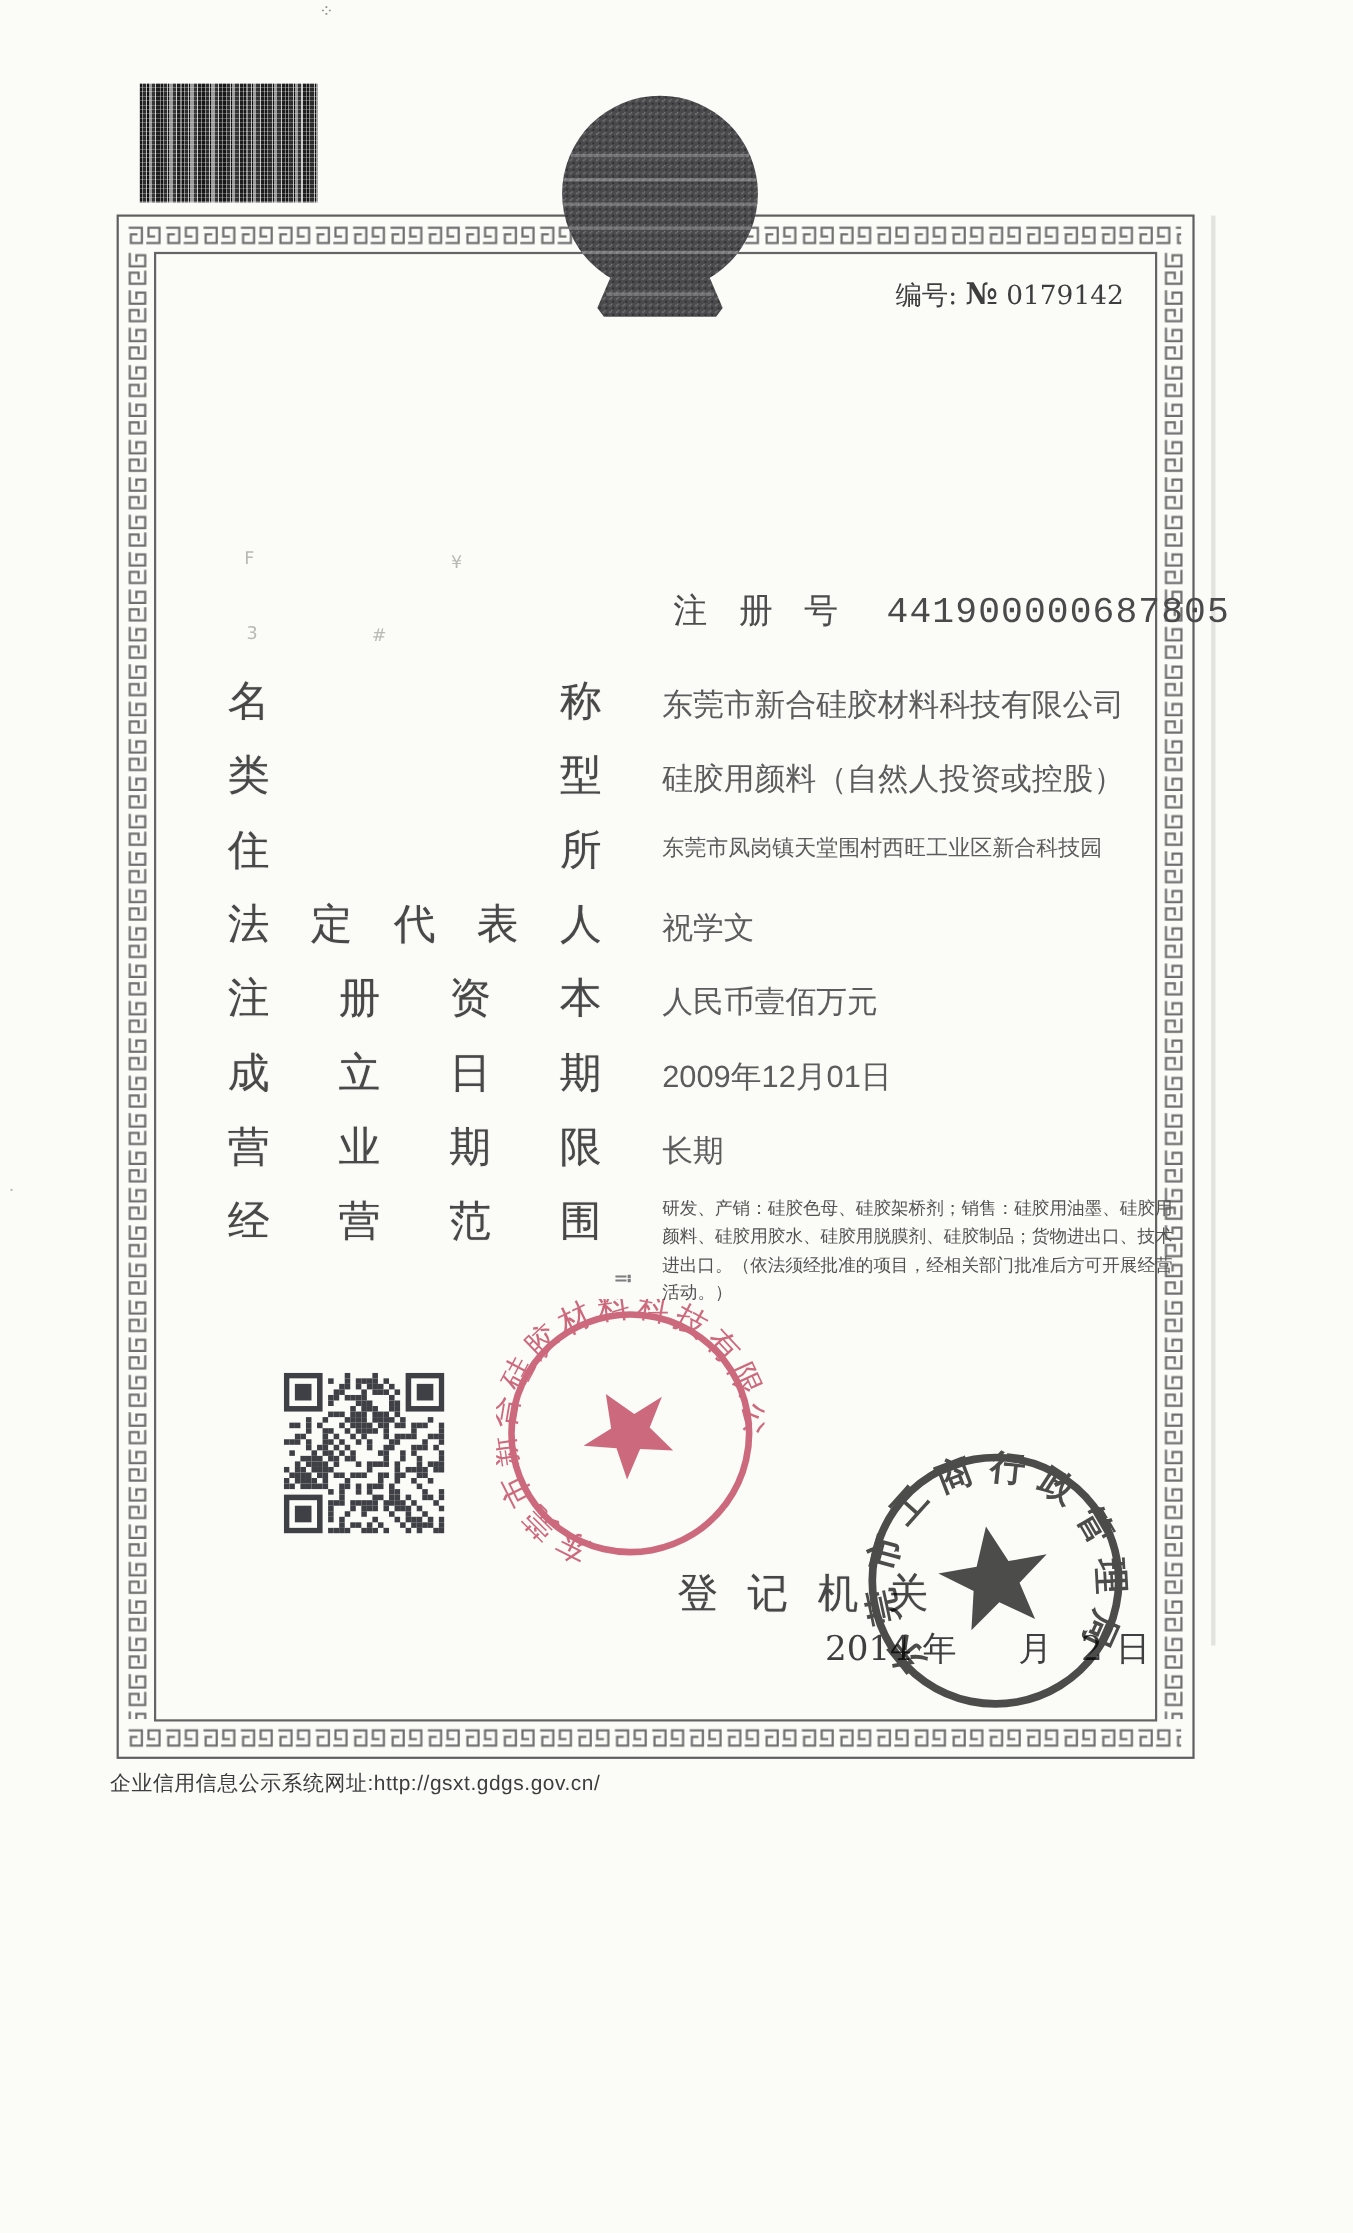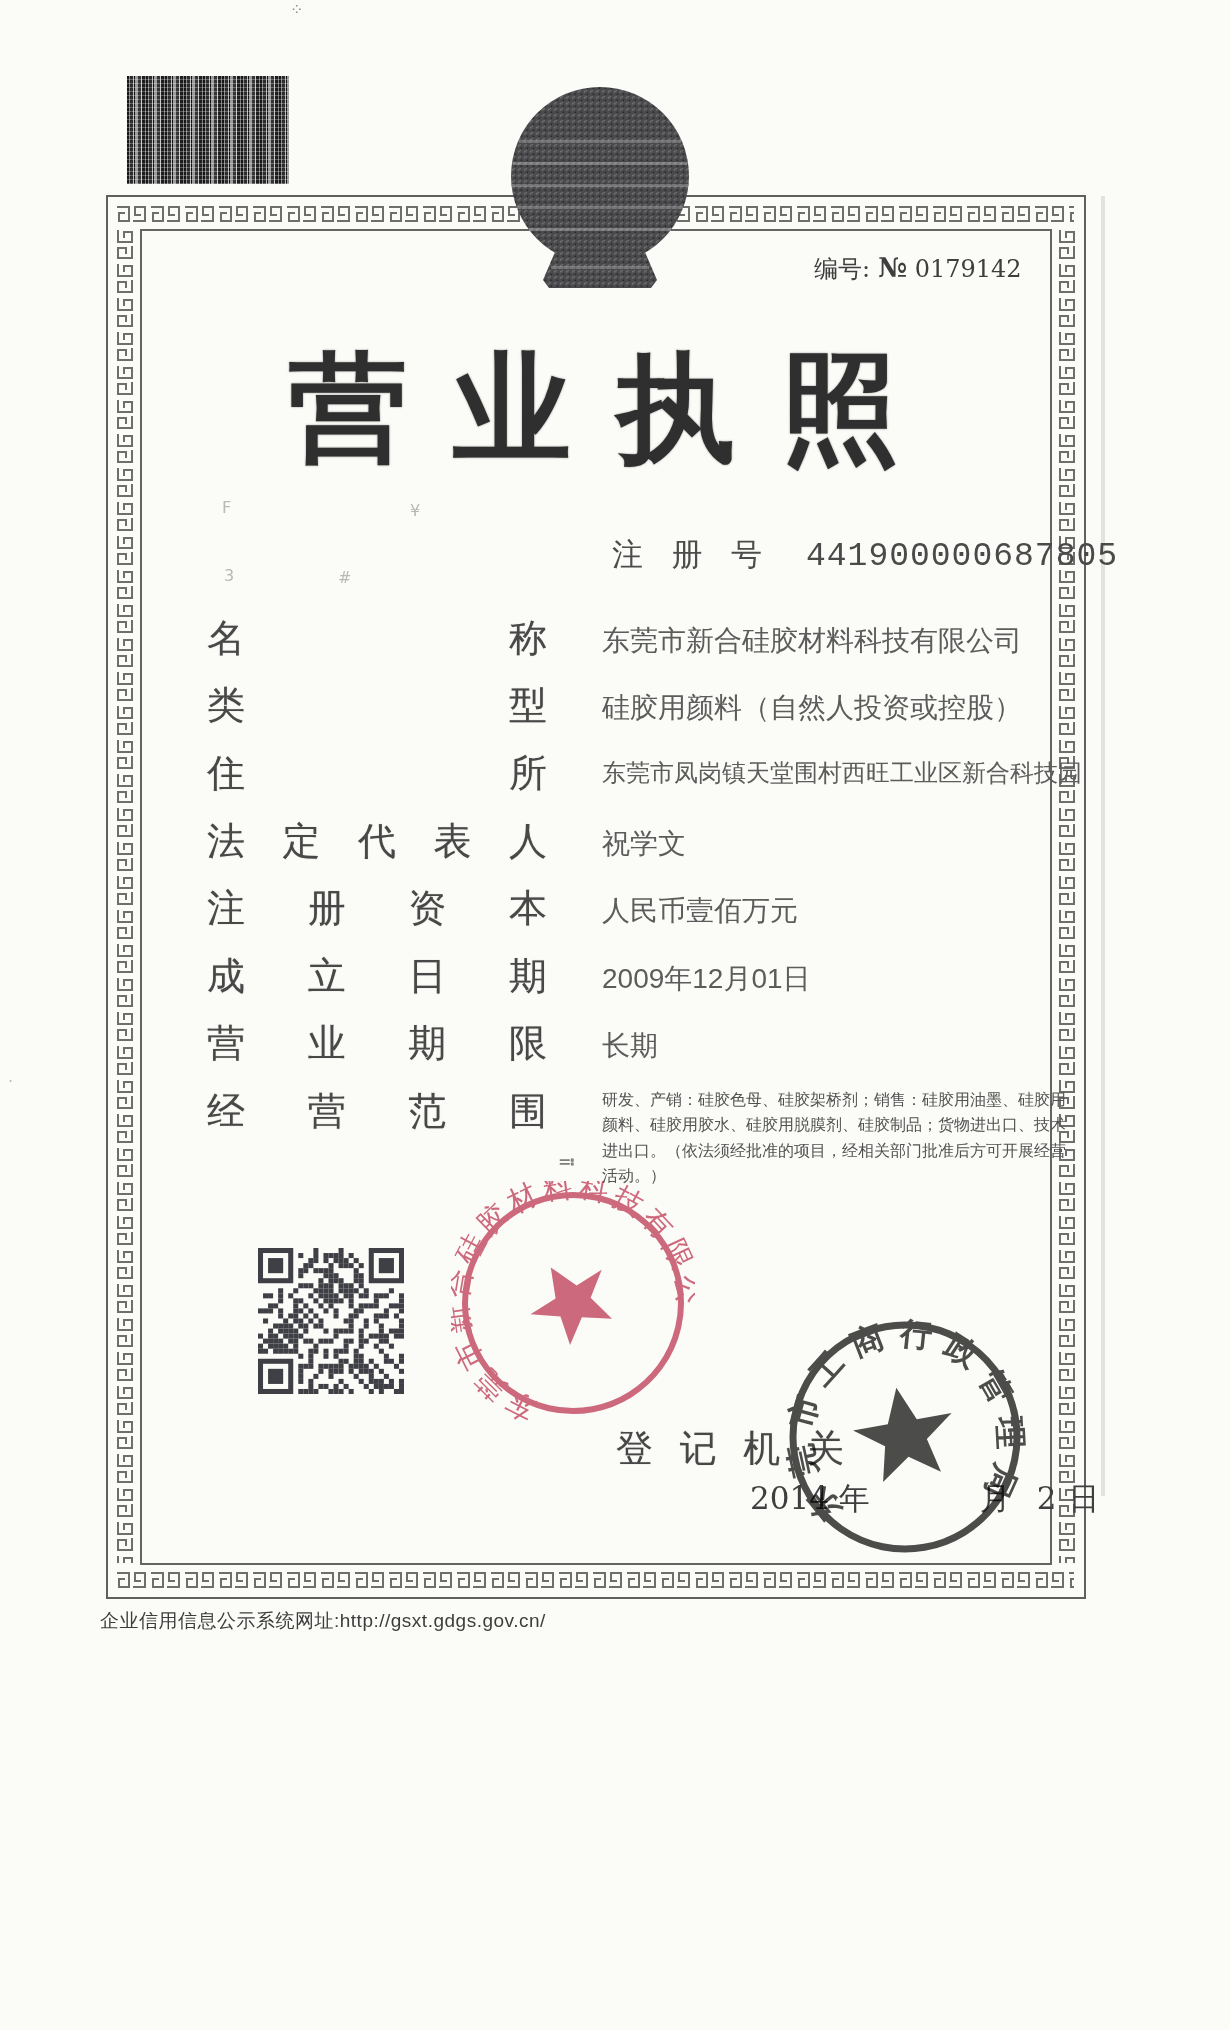--- a/index.html
+++ b/index.html
@@ -64,21 +64,21 @@
   
   .seal{position:absolute;z-index:6;}
   .seal-red{left:451px;top:1181px;width:244px;height:244px;mix-blend-mode:multiply;}
   .seal-black{left:783px;top:1315px;width:244px;height:244px;mix-blend-mode:multiply;}
 
   
   .registrar{position:absolute;left:616px;top:1424px;width:228px;font-size:37px;color:#474747;
       display:flex;justify-content:space-between;text-shadow:0 0 1px rgba(60,60,60,.4);}
   .dateline{position:absolute;left:750px;top:1478px;font-size:31px;color:#3f3f3f;
       font-family:"DejaVu Serif",serif;display:flex;align-items:baseline;white-space:nowrap;}
-  .dateline .t-year{margin-right:110px;}
+  .dateline .t-year{margin-right:56px;}
   .dateline .t-month{margin-right:26px;}
   .dateline .t-day{margin-right:12px;}
 
   
   .footer-left{position:absolute;left:100px;top:1608px;font-size:19px;color:#3d3d3d;
       font-family:"Liberation Sans",sans-serif;letter-spacing:.5px;text-align:right;}
   .footer-right{position:absolute;right:140px;top:1606px;font-size:21px;color:#383838;}
 </style>
 </head>
 <body>
@@ -142,21 +142,20 @@
       <rect x="46" y="182" width="98" height="3"></rect>
     </g>
   </svg>
 
   <div class="serial">
     <span>编号:</span>
     <b>№</b>
     <span>0179142</span>
   </div>
 
-  <div class="doc-title">营业执照</div>
 
   <div class="regno">
     <span class="lbl">
         <span>注</span>
         <span>册</span>
         <span>号</span>
       </span>
     <span class="num">441900000687805</span>
   </div>
 
@@ -173,21 +172,21 @@
           <span>类</span>
           <span>型</span>
         </span>
       <span class="fvalue">硅胶用颜料（自然人投资或控股）</span>
     </div>
     <div class="row" style="top:135px">
       <span class="flabel">
           <span>住</span>
           <span>所</span>
         </span>
-      <span class="fvalue" style="font-size:24px">东莞市凤岗镇天堂围村西旺工业区新合科技园</span>
+      <span class="fvalue" style="font-size:20px">东莞市凤岗镇天堂围村西旺工业区新合科技园</span>
     </div>
     <div class="row" style="top:203px">
       <span class="flabel">
           <span>法</span>
           <span>定</span>
           <span>代</span>
           <span>表</span>
           <span>人</span>
         </span>
       <span class="fvalue">祝学文</span>

